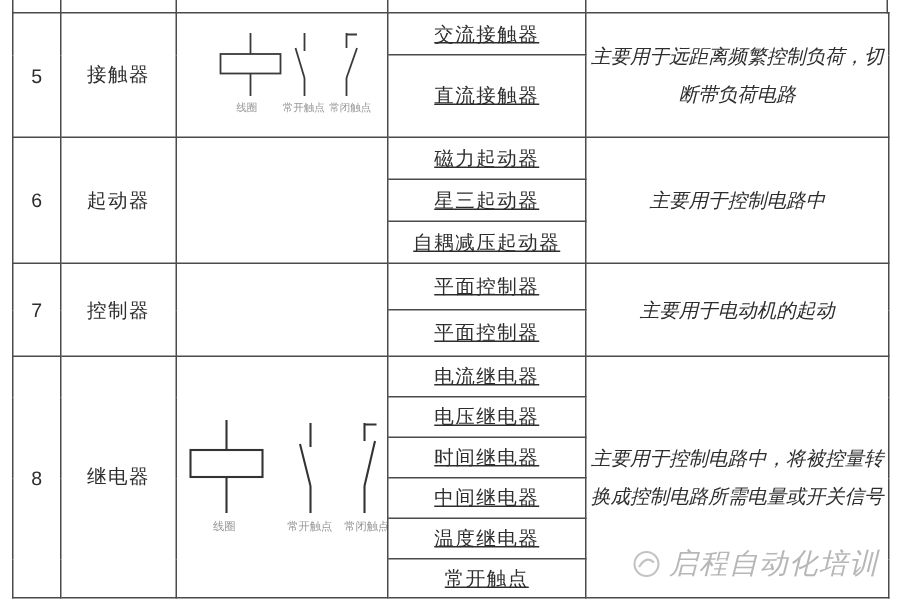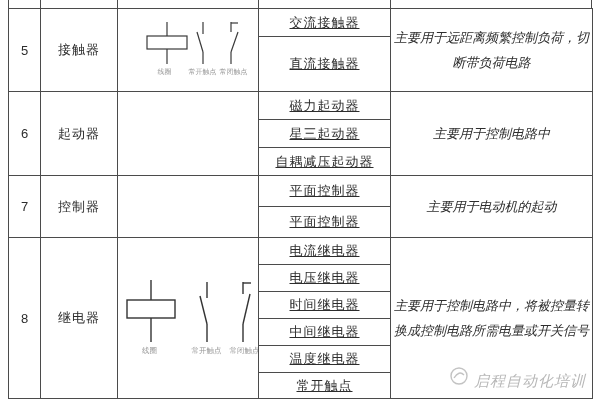--- a/index.html
+++ b/index.html
@@ -20,22 +20,22 @@
   td.c-name{font-size:14px;letter-spacing:1px;}
   td.c-sub{font-size:13px;letter-spacing:1px;text-decoration:underline;}
   td.c-desc{font-size:13px;line-height:1.95;padding:0 5px;position:relative;font-style:italic;}
   .sym-wrap{position:relative;margin:11px auto;}
   .sym-wrap svg{display:block;}
   .sym-label{
     position:absolute;transform:translateX(-50%);white-space:nowrap;
     color:#979797;font-size:7px;letter-spacing:0;
   }
   .wm{
-    position:absolute;right:6px;bottom:3px;display:flex;gap:5px;
-    color:#b7b7b7;font-size:15px;letter-spacing:1px;white-space:nowrap;
+    position:absolute;right:6px;bottom:3px;display:flex;align-items:center;gap:5px;
+    color:#b7b7b7;font-size:19px;letter-spacing:1px;white-space:nowrap;
   }
   .wm-logo{display:block;}
 </style>
 </head>
 <body>
 
 <div class="page">
 
   <div class="stub" style="left:8px"></div>
   <div class="stub" style="left:40px"></div>

